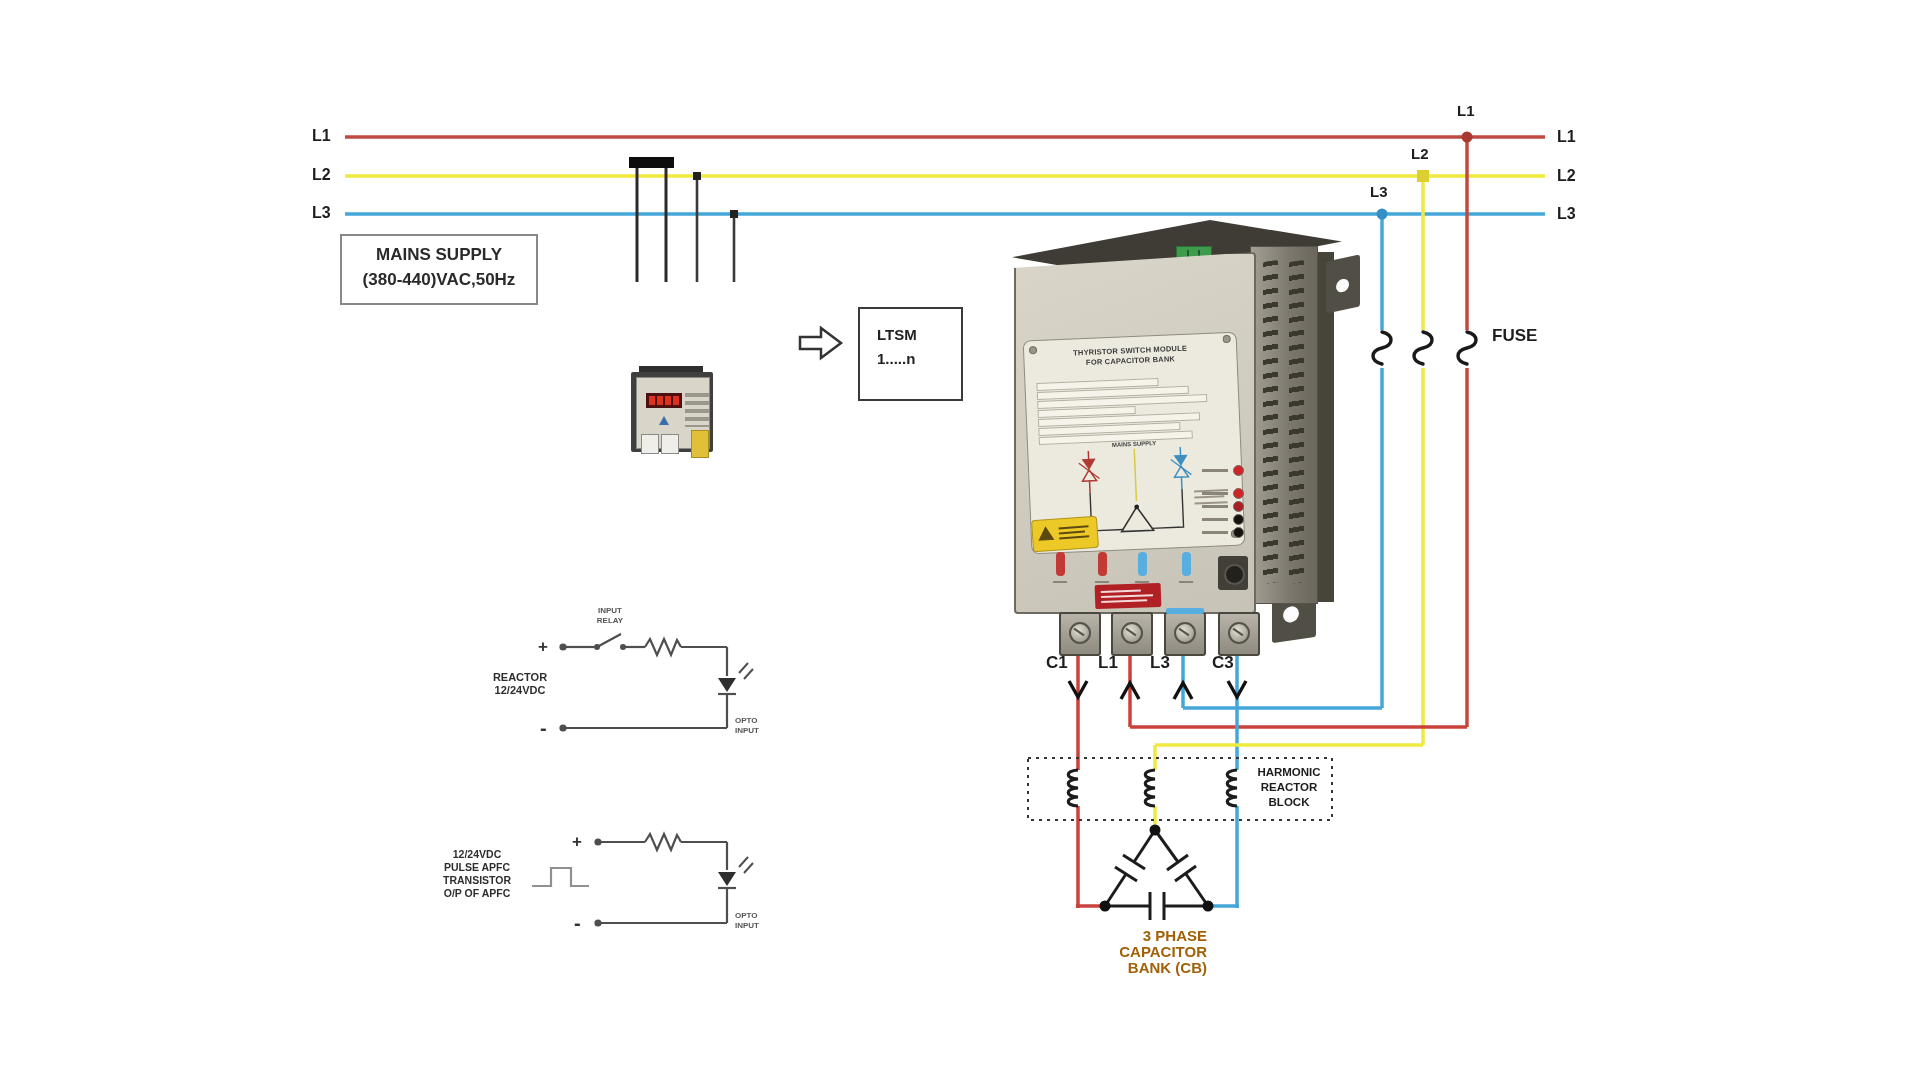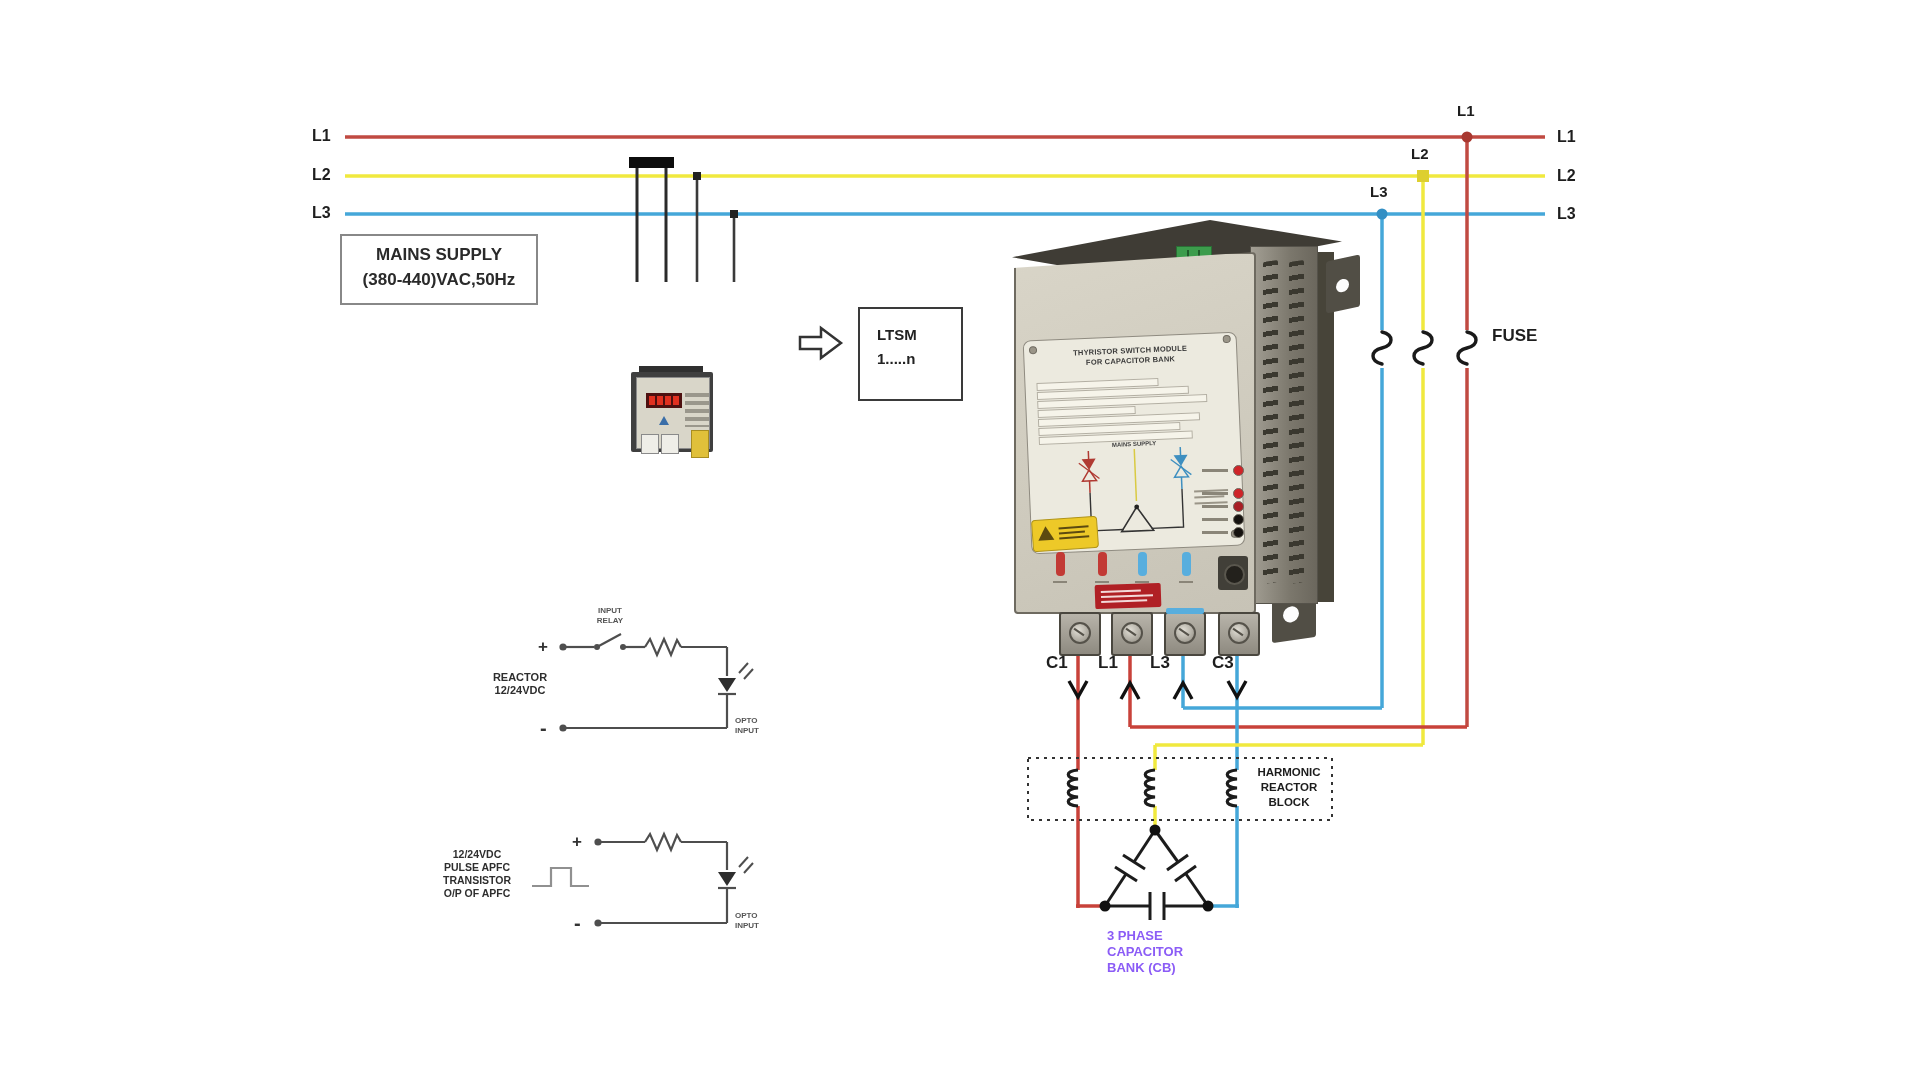--- a/index.html
+++ b/index.html
@@ -13,21 +13,21 @@
   .supply-box{border:2px solid #888;text-align:center;font-weight:bold;font-size:17px;line-height:1.45;padding-top:7px;color:#2a2a2a;}
   .ctrl-box{border:2.5px solid #6a6a6a;}
   .ctrl-title{position:absolute;left:22px;top:13px;font-weight:bold;font-size:13.5px;color:#4a4a4a;line-height:1.25;}
   .ltsm-box{border:2.5px solid #3a3a3a;font-weight:bold;font-size:15px;color:#222;padding:14px 0 0 17px;line-height:1.6;}
   .input-box{border:2.5px solid #3d3d3d;}
   .input-title{position:absolute;left:0;top:13px;width:100%;text-align:center;font-weight:bold;font-size:17px;color:#1c1c1c;}
   .tiny{position:absolute;font-weight:bold;color:#555;font-size:8px;line-height:1.2;text-align:center;}
   .pm{position:absolute;font-weight:bold;font-size:17px;color:#333;}
   .srcline{font-weight:bold;font-size:10.5px;color:#2e2e2e;line-height:13px;text-align:center;}
   .harm{font-weight:bold;font-size:11.5px;color:#1c1c1c;line-height:15px;text-align:center;}
-  .capb{font-weight:bold;font-size:13px;color:#8b5cf6;line-height:16px;text-align:left;}
+  .capb{font-weight:bold;font-size:15px;color:#a16207;line-height:16px;text-align:right;}
   .term-lbl{font-size:17px;}
   
   .mod-top{position:absolute;left:1012px;top:220px;width:330px;height:60px;background:#3f3c35;
            clip-path:polygon(0 62%,60% 0,100% 36%,40% 100%);}
   .mod-plate{position:absolute;left:1316px;top:252px;width:18px;height:350px;background:#474439;}
   .bracket{position:absolute;background:#514e45;border-radius:3px;}
   .bracket .hole{position:absolute;background:#fdfdfd;border-radius:50%;}
   .mod-side{position:absolute;left:1250px;top:246px;width:66px;height:356px;
             background:linear-gradient(90deg,#a39f94,#7b776c 60%,#6b675d);border:1px solid #55524a;}
   .vent{position:absolute;top:14px;width:15px;height:322px;border-radius:2px;transform:skewY(-7deg);

